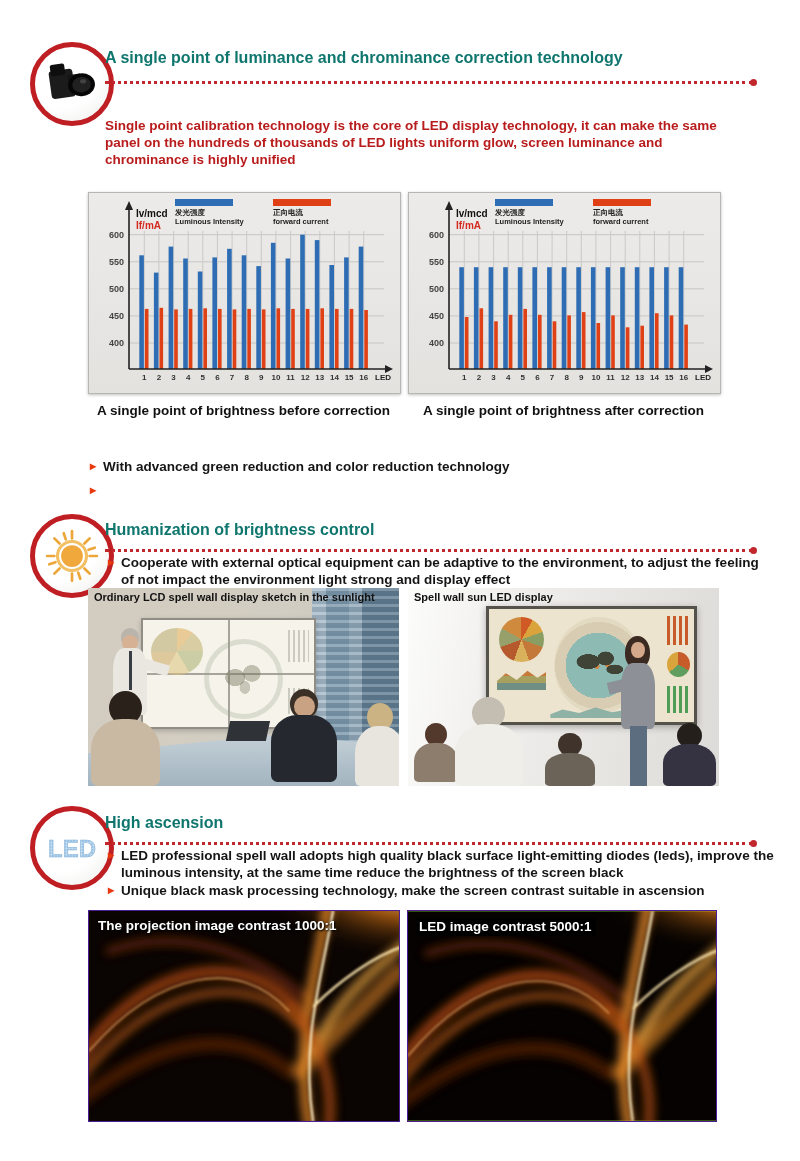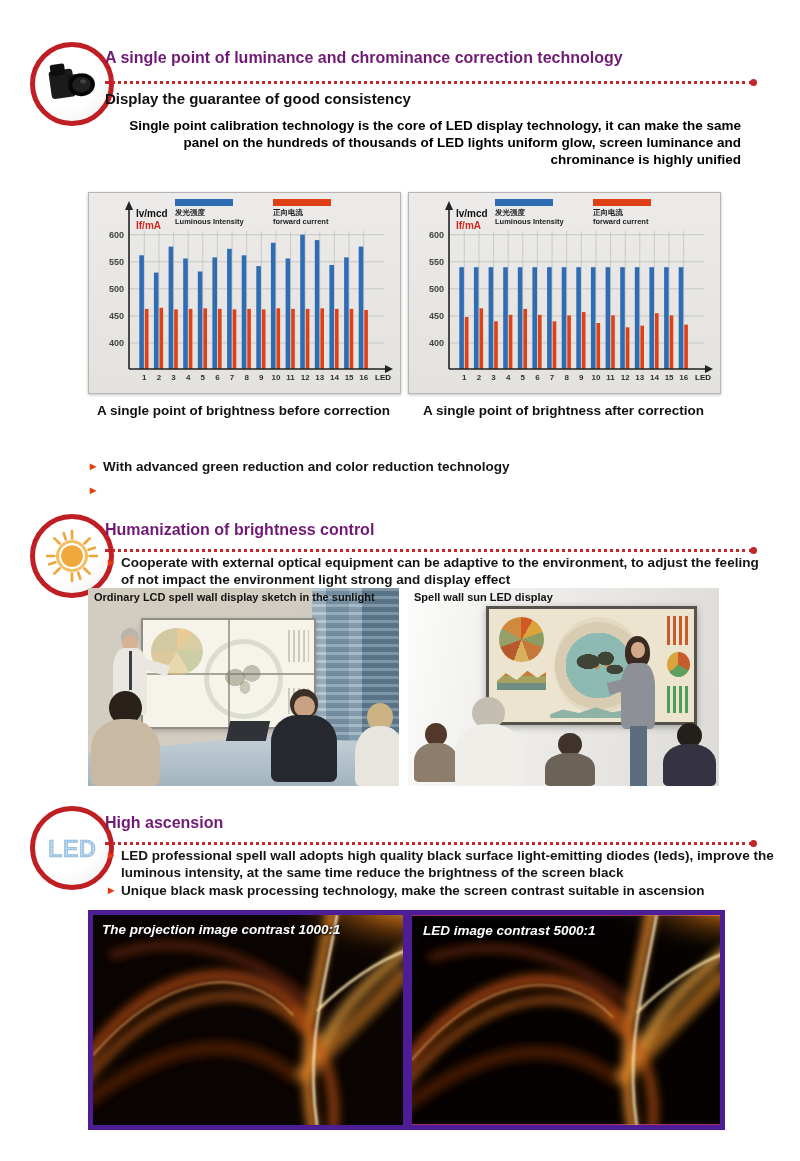--- a/index.html
+++ b/index.html
@@ -7,40 +7,40 @@
           font-family:"Liberation Sans",sans-serif;color:#121212;}
   .abs{position:absolute;}
   i,b{display:block;position:absolute;font-style:normal;font-weight:normal;}
 
   
   .badge{width:74px;height:74px;border-radius:50%;border:5px solid #bf1e23;
          background:radial-gradient(circle at 35% 30%,#ffffff 55%,#ececea);
          display:flex;align-items:center;justify-content:center;}
 
   
-  .red-h{font-size:16px;font-weight:bold;color:#701a75;margin:0;}
+  .red-h{font-size:16px;font-weight:bold;color:#0f766e;margin:0;}
   .sub-h{font-size:15px;font-weight:bold;color:#111;margin:0;}
-  .body-t{font-size:13.5px;font-weight:bold;line-height:17px;color:#000000;margin:0;text-align:right;}
+  .body-t{font-size:13.5px;font-weight:bold;line-height:17px;color:#b91c1c;margin:0;}
   .dash{height:0;border-top:3px dotted #c1272d;}
   .dash::after{content:"";position:absolute;right:-4px;top:-5px;width:7px;height:7px;
                border-radius:50%;background:#c1272d;}
   .bullet{display:flex;gap:7px;font-size:13.5px;font-weight:bold;line-height:17px;color:#151515;}
   .bm{color:#e8380d;font-size:12px;line-height:17px;}
   .cap{font-size:13.5px;font-weight:bold;text-align:center;color:#111;}
 
   
   .chart{width:311px;height:200px;background:linear-gradient(180deg,#ecebe9,#e3e2df);
          border:1px solid #b8b6b2;box-shadow:0 1px 3px rgba(0,0,0,.25);}
 
   
   .photo{width:311px;height:198px;overflow:hidden;}
   .photo .ph-cap{top:3px;left:6px;font-size:11px;font-weight:bold;color:#111;z-index:9;position:absolute;}
 
   
-  .fire{width:310px;height:210px;background:#ec4899;border:5px solid #4c1d95;overflow:hidden;font-style:italic;}
+  .fire{width:310px;height:210px;background:#4d7c0f;border:1px solid #4c1d95;overflow:hidden;}
   .fire-cap{top:7px;left:9px;font-size:13.5px;font-weight:bold;color:#fff;z-index:5;position:absolute;
             text-shadow:1px 1px 2px #000,0 0 4px rgba(0,0,0,.8);}
   .fire-cap.boxed{background:#000;padding:1px 4px 2px 2px;}
 </style>
 </head>
 <body>
 
 <div id="canvas">
 
   <div class="abs badge" style="left:30px;top:42px">
@@ -50,21 +50,20 @@
         <rect x="9" y="7" width="14" height="11" rx="2" fill="#0e0e0e"></rect>
         <rect x="25" y="19" width="12" height="8" fill="#141414"></rect>
         <ellipse cx="37" cy="30" rx="13" ry="11" fill="#060606"></ellipse>
         <ellipse cx="37" cy="30" rx="9" ry="7.5" fill="#202020"></ellipse>
         <ellipse cx="39" cy="27" rx="3" ry="2" fill="#424242"></ellipse>
       </g>
     </svg>
   </div>
   <h2 class="abs red-h" style="left:105px;top:49px">A single point of luminance and chrominance correction technology</h2>
   <div class="abs dash" style="left:105px;top:81px;width:648px"></div>
-  <h3 class="abs sub-h" style="left:105px;top:90px">Display the guarantee of good consistency</h3>
   <p class="abs body-t" style="left:105px;top:117px;width:636px">Single point calibration technology is the core of LED display technology, it can make the same panel on the hundreds of thousands of LED lights uniform glow, screen luminance and chrominance is highly unified</p>
 
   <div class="abs chart" style="left:88px;top:192px"><svg width="311" height="200" viewBox="0 0 311 200" xmlns="http://www.w3.org/2000/svg">
         <line x1="40" x2="295" y1="150.0" y2="150.0" stroke="#c6c6c4"></line>
         <text x="35" y="153" text-anchor="end" font-size="9" font-weight="bold" fill="#444">400</text>
         <line x1="40" x2="295" y1="122.9" y2="122.9" stroke="#c6c6c4"></line>
         <text x="35" y="125.9" text-anchor="end" font-size="9" font-weight="bold" fill="#444">450</text>
         <line x1="40" x2="295" y1="95.8" y2="95.8" stroke="#c6c6c4"></line>
         <text x="35" y="98.8" text-anchor="end" font-size="9" font-weight="bold" fill="#444">500</text>
         <line x1="40" x2="295" y1="68.8" y2="68.8" stroke="#c6c6c4"></line>

